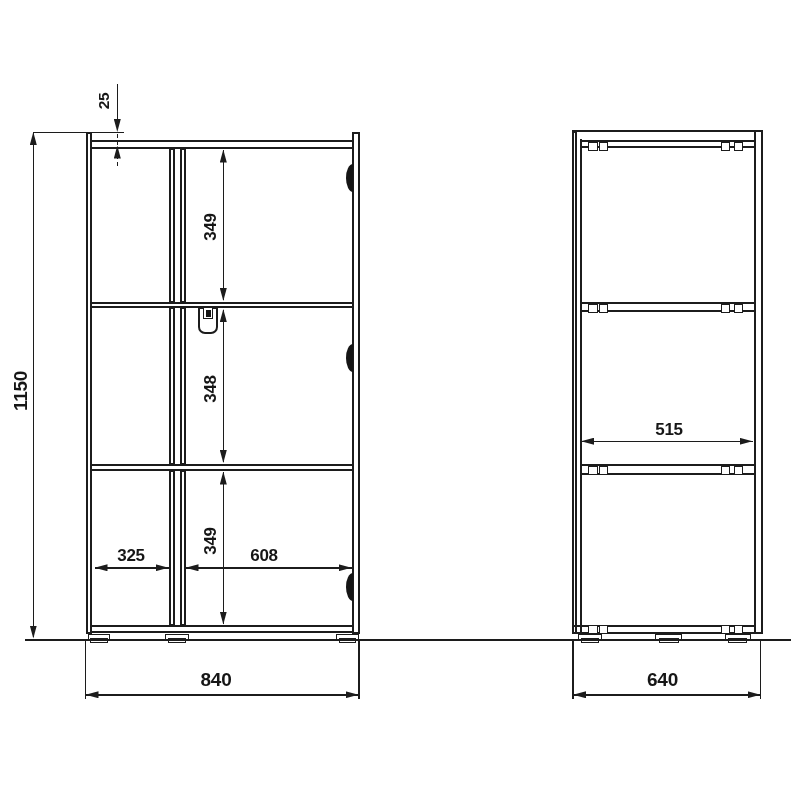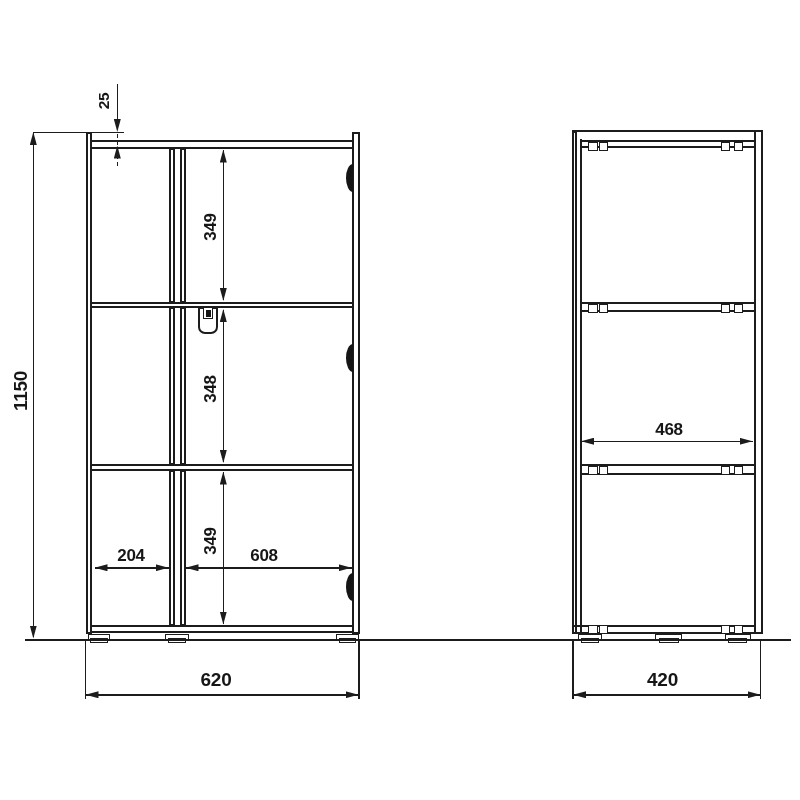--- a/index.html
+++ b/index.html
@@ -135,39 +135,39 @@
   <div class="dim rot" style="left:210.5px;top:389px;">348</div>
 
   <div class="vl vthin" style="left:222.5px;top:472px;height:152px;"></div>
   <div class="ar up" style="left:219.8px;top:471.5px;"></div>
   <div class="ar dn" style="left:219.8px;top:611.5px;"></div>
   <div class="dim rot" style="left:210.5px;top:541px;">349</div>
 
   <div class="hl thin" style="left:95px;top:567px;width:74px;"></div>
   <div class="ar lt" style="left:94.5px;top:564.3px;"></div>
   <div class="ar rt" style="left:155.5px;top:564.3px;"></div>
-  <div class="dim" style="left:131px;top:556px;">204</div>
+  <div class="dim" style="left:131px;top:556px;">325</div>
 
   <div class="hl thin" style="left:185.5px;top:567px;width:166px;"></div>
   <div class="ar lt" style="left:185.5px;top:564.3px;"></div>
   <div class="ar rt" style="left:338.5px;top:564.3px;"></div>
   <div class="dim" style="left:264px;top:556px;">608</div>
 
   <div class="vl vthin" style="left:84.5px;top:641px;height:58px;"></div>
   <div class="vl vthin" style="left:358px;top:641px;height:58px;"></div>
   <div class="hl thin" style="left:85.5px;top:694px;width:273px;"></div>
   <div class="ar lt" style="left:85.5px;top:691.3px;"></div>
   <div class="ar rt" style="left:345.5px;top:691.3px;"></div>
-  <div class="dim big" style="left:216px;top:679.5px;">620</div>
+  <div class="dim big" style="left:216px;top:679.5px;">840</div>
 
   <div class="hl thin" style="left:581px;top:440.5px;width:172px;"></div>
   <div class="ar lt" style="left:581px;top:437.8px;"></div>
   <div class="ar rt" style="left:739.5px;top:437.8px;"></div>
-  <div class="dim" style="left:669px;top:429.5px;">468</div>
+  <div class="dim" style="left:669px;top:429.5px;">515</div>
 
   <div class="vl vthin" style="left:572px;top:641px;height:58px;"></div>
   <div class="vl vthin" style="left:759.5px;top:641px;height:58px;"></div>
   <div class="hl thin" style="left:573px;top:694px;width:187.5px;"></div>
   <div class="ar lt" style="left:573px;top:691.3px;"></div>
   <div class="ar rt" style="left:747.5px;top:691.3px;"></div>
-  <div class="dim big" style="left:662.5px;top:679.5px;">420</div>
+  <div class="dim big" style="left:662.5px;top:679.5px;">640</div>
 
 </div>
 
 </body></html>

